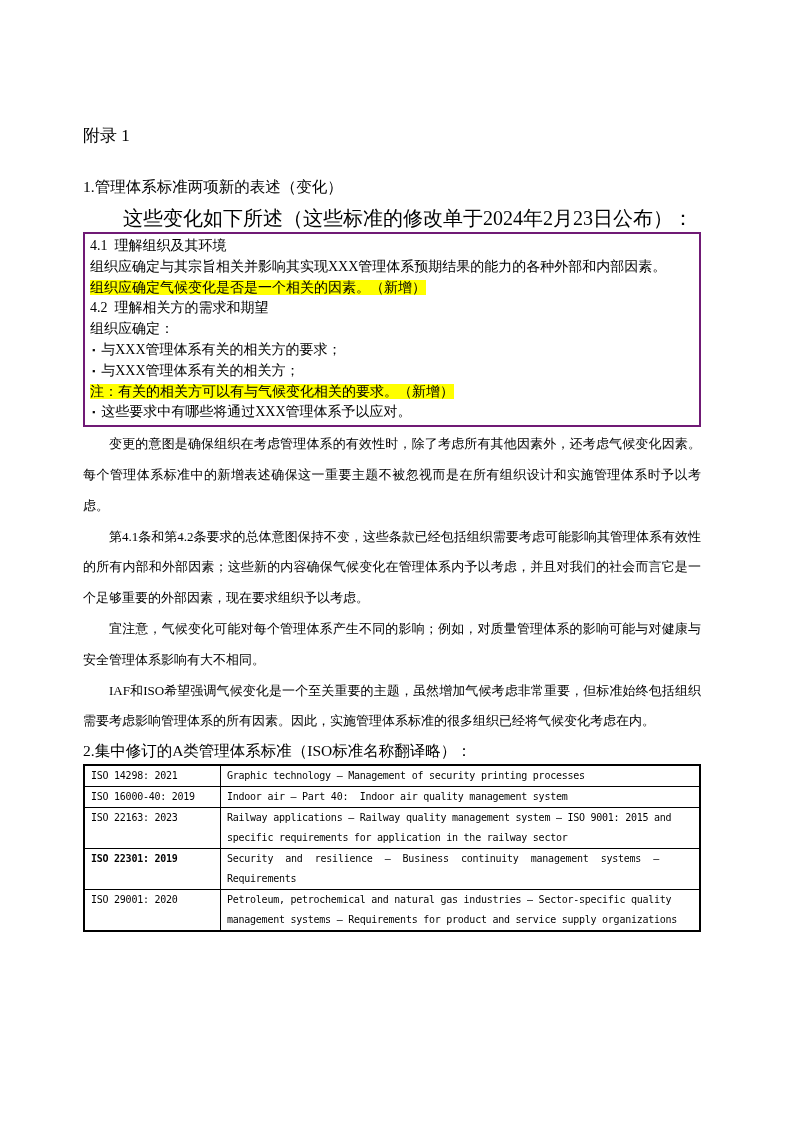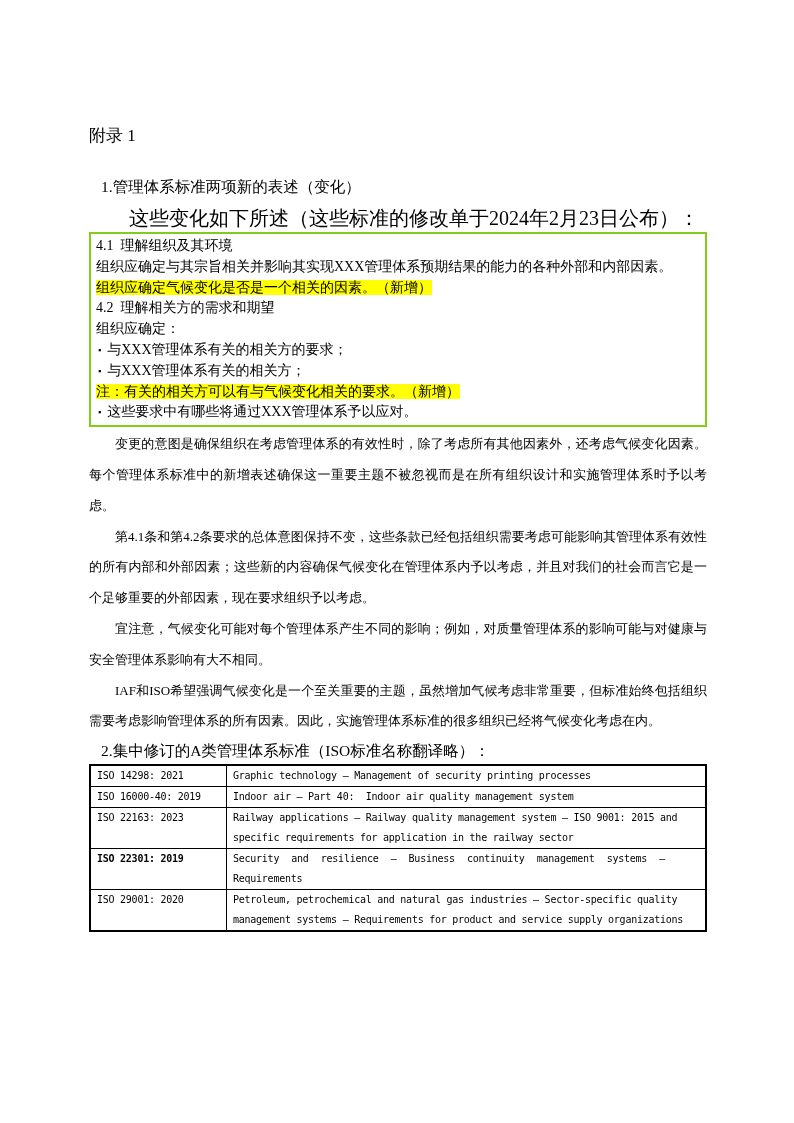--- a/index.html
+++ b/index.html
@@ -1,29 +1,29 @@
 <!DOCTYPE html>
 <html><head>
 <meta charset="utf-8">
 <style>
   html,body { margin:0; padding:0; }
   body {
     width:794px; height:1123px; background:#ffffff; color:#000;
     font-family:"Liberation Serif","DejaVu Sans",serif;
     position:relative; overflow:hidden;
   }
-  .page { position:absolute; left:89px; top:126px; width:618px; }
+  .page { position:absolute; left:83px; top:126px; width:618px; }
 
   .appendix-title { font-size:17px; line-height:20px; margin:0 0 31px 0; }
-  .section-heading { font-size:15.5px; line-height:20px; margin:12px; }
+  .section-heading { font-size:15.5px; line-height:20px; margin:0; }
   .h1 { margin-bottom:11px; }
   .intro-line { font-size:20px; line-height:20px; text-indent:2em; margin:0 0 4px 0; }
 
   .clause-box {
-    border:2px solid #84cc16; padding:2px 5px;
+    border:2px solid #701a75; padding:2px 5px;
     font-size:14px; line-height:20.8px;
   }
   .clause-box .line { white-space:pre-wrap; }
   .hl { background:#ffff00; }
   .blt { display:inline-block; font-size:9px; vertical-align:1px; margin:0 6px 0 2px; }
 
   .body-text { margin-top:2px; }
   .body-text p {
     margin:0; font-size:13px; line-height:30.8px;
     text-indent:2em; text-align:justify;

